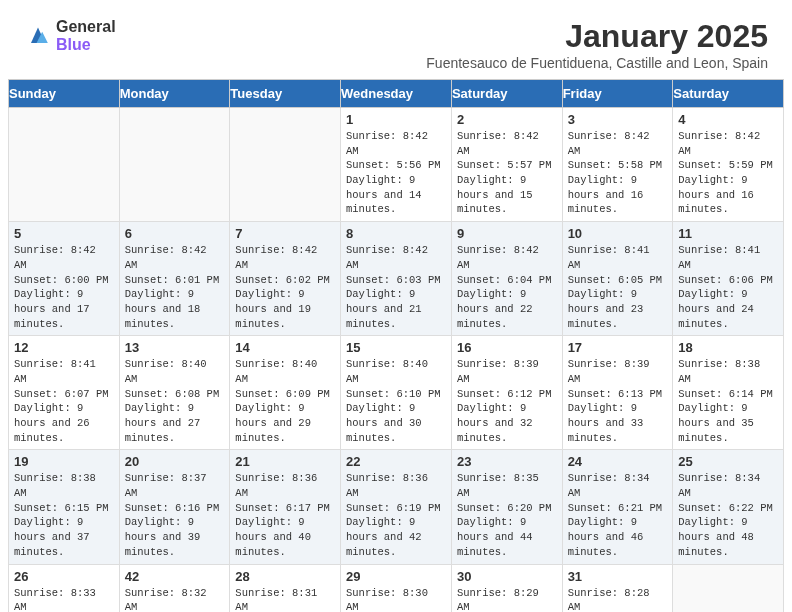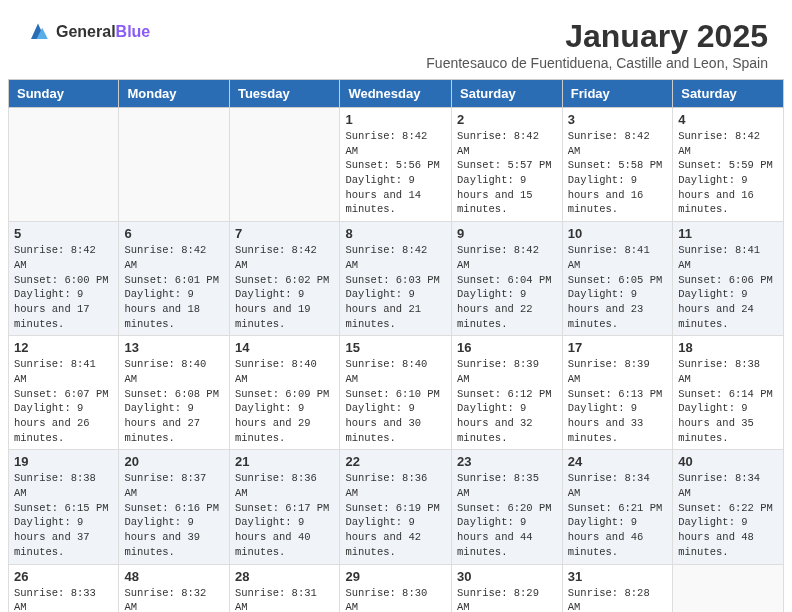--- a/index.html
+++ b/index.html
@@ -14,20 +14,21 @@
       align-items: flex-start;
       justify-content: space-between;
       padding: 18px 24px 8px 24px;
     }
     .logo {
       display: flex;
       align-items: center;
     }
     .logo-text {
       display: flex;
+      flex-direction: column;
       line-height: 1.1;
     }
     .logo-general {
       font-size: 16px;
       font-weight: bold;
       color: #333;
     }
     .logo-blue {
       font-size: 16px;
       font-weight: bold;
@@ -55,21 +56,21 @@
       width: 100%;
       border-collapse: collapse;
       margin: 0;
       padding: 0 8px 8px 8px;
     }
     .calendar th {
       background-color: #2a6db5;
       color: #fff;
       font-size: 13px;
       font-weight: bold;
-      padding: 6px 8px;
+      padding: 6px 0;
       text-align: left;
       border: 1px solid #ccc;
     }
     .calendar td {
       border: 1px solid #ddd;
       vertical-align: top;
       padding: 4px 5px;
       width: 113px;
       min-height: 80px;
       font-size: 11px;
@@ -228,31 +229,31 @@
           </td>
           <td>
             <div class="day-number">23</div>
             <div class="day-info">Sunrise: 8:35 AM<br>Sunset: 6:20 PM<br>Daylight: 9 hours and 44 minutes.</div>
           </td>
           <td>
             <div class="day-number">24</div>
             <div class="day-info">Sunrise: 8:34 AM<br>Sunset: 6:21 PM<br>Daylight: 9 hours and 46 minutes.</div>
           </td>
           <td>
-            <div class="day-number">40</div>
+            <div class="day-number">25</div>
             <div class="day-info">Sunrise: 8:34 AM<br>Sunset: 6:22 PM<br>Daylight: 9 hours and 48 minutes.</div>
           </td>
         </tr>
         <tr>
           <td>
             <div class="day-number">26</div>
             <div class="day-info">Sunrise: 8:33 AM<br>Sunset: 6:24 PM<br>Daylight: 9 hours and 50 minutes.</div>
           </td>
           <td>
-            <div class="day-number">48</div>
+            <div class="day-number">42</div>
             <div class="day-info">Sunrise: 8:32 AM<br>Sunset: 6:25 PM<br>Daylight: 9 hours and 52 minutes.</div>
           </td>
           <td>
             <div class="day-number">28</div>
             <div class="day-info">Sunrise: 8:31 AM<br>Sunset: 6:26 PM<br>Daylight: 9 hours and 54 minutes.</div>
           </td>
           <td>
             <div class="day-number">29</div>
             <div class="day-info">Sunrise: 8:30 AM<br>Sunset: 6:27 PM<br>Daylight: 9 hours and 57 minutes.</div>
           </td>

